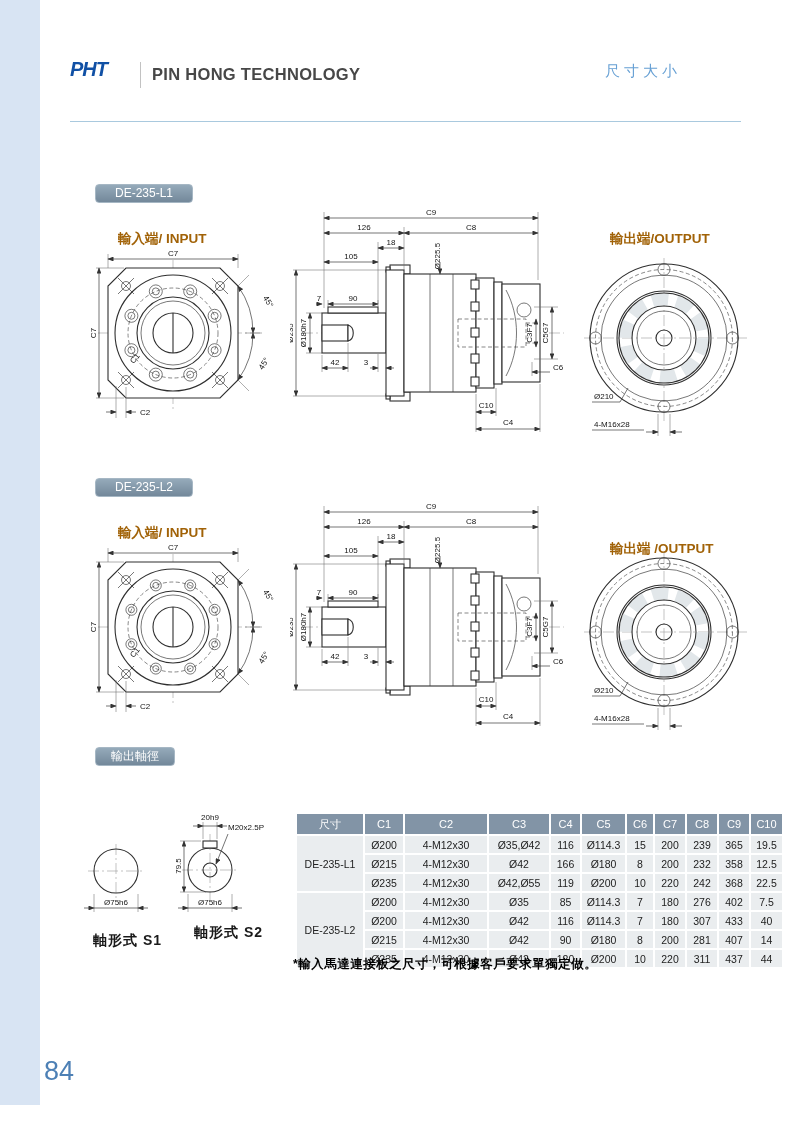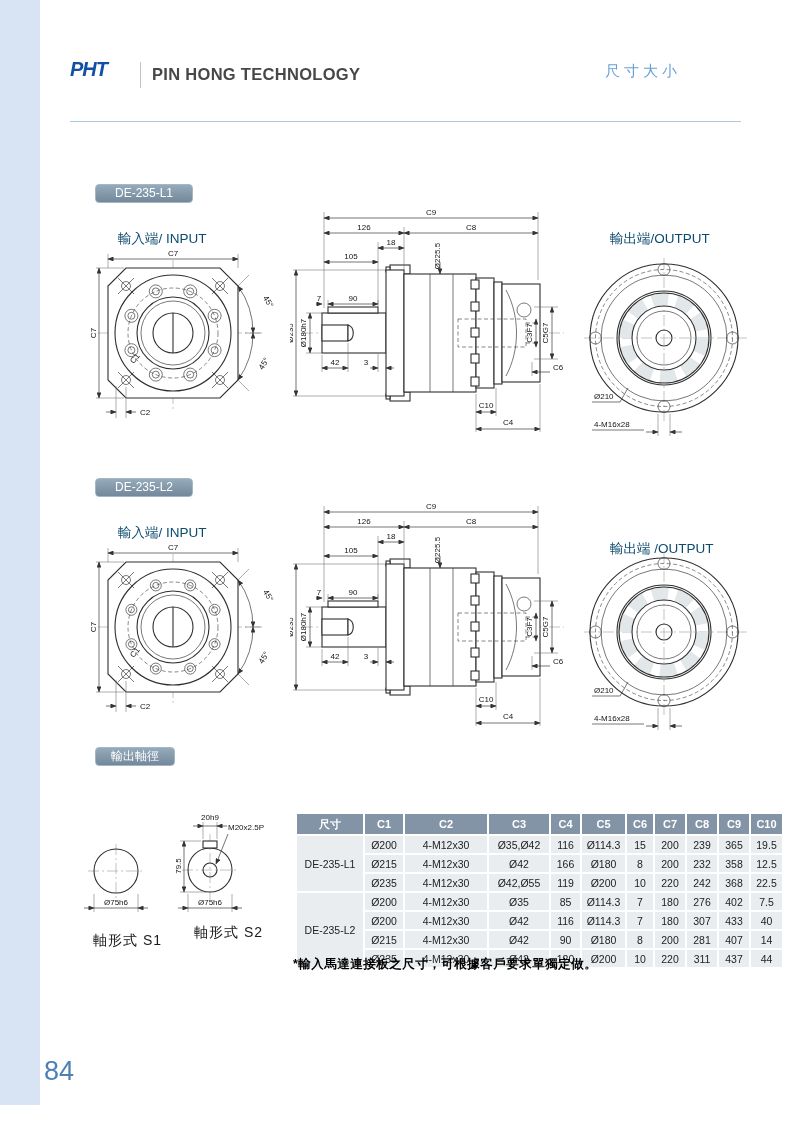--- a/index.html
+++ b/index.html
@@ -10,36 +10,36 @@
   
   #logo{left:70px;top:58px;font-size:20px;font-style:italic;font-weight:900;color:#1050a5;letter-spacing:-1px}
   #hdr-divider{left:140px;top:62px;width:1px;height:26px;background:#c2c2c2}
   #company{left:152px;top:65px;font-size:16.5px;font-weight:700;color:#474747;letter-spacing:.3px}
   #page-title{left:605px;top:62px;font-size:15px;color:#67a0d4;letter-spacing:4px}
   #rule{left:70px;top:121px;width:671px;height:1px;background:#a9c9de}
   
   .section{position:absolute;left:0;width:800px;height:300px}
   .badge{position:absolute;background:linear-gradient(#95aaba,#73889a);border:1px solid #a6b7c4;
          border-radius:4px;color:#fff;font-size:12px;line-height:17px;text-align:center;height:17px}
-  .viewlabel{position:absolute;font-size:13.5px;font-weight:400;color:#0c4a6e}
-  .shaftlabel{position:absolute;font-size:14px;font-weight:400;color:#1a1a1a;letter-spacing:1px}
+  .viewlabel{position:absolute;font-size:13.5px;font-weight:700;color:#a16207}
+  .shaftlabel{position:absolute;font-size:14px;font-weight:700;color:#1a1a1a;letter-spacing:1px}
   
   svg .part{fill:#fff;stroke:#2f2f2f;stroke-width:1.1}
   svg .ln{fill:none;stroke:#2f2f2f;stroke-width:1.1}
   svg .thin{fill:none;stroke:#3d3d3d;stroke-width:.7}
   svg .cl{fill:none;stroke:#9a9a9a;stroke-width:.6;stroke-dasharray:11 3 2 3}
   svg .dash{fill:none;stroke:#555;stroke-width:.7;stroke-dasharray:4 2.5}
   svg .dim{fill:none;stroke:#3a3a3a;stroke-width:.7}
   svg .ext{stroke:#6a6a6a;stroke-width:.55}
   svg .seg{fill:none;stroke:#e2e7ea;stroke-width:12;stroke-dasharray:16 8.2}
   svg text{font-family:"Liberation Sans",sans-serif;font-size:8px;fill:#141414}
   svg text.mid{text-anchor:middle}
   
   #dim-table{border-collapse:collapse;table-layout:fixed;width:467px}
-  #dim-table th{background:#8294a6;color:#fff;font-size:11px;font-weight:700;height:20px;
+  #dim-table th{background:#8294a6;color:#fff;font-size:11px;font-weight:400;height:20px;
                 border:2px solid #fff;padding:0;text-align:center}
   #dim-table td{background:#eaedef;color:#222;font-size:10.5px;height:17px;border:2px solid #fff;
                 padding:0;text-align:center}
   .footnote{position:absolute;font-size:12.5px;font-weight:700;color:#000;letter-spacing:.5px}
   .pagenum{position:absolute;font-size:27px;color:#4d80b5}
 </style>
 </head>
 <body>
 
 <svg width="0" height="0" style="position:absolute" aria-hidden="true">

